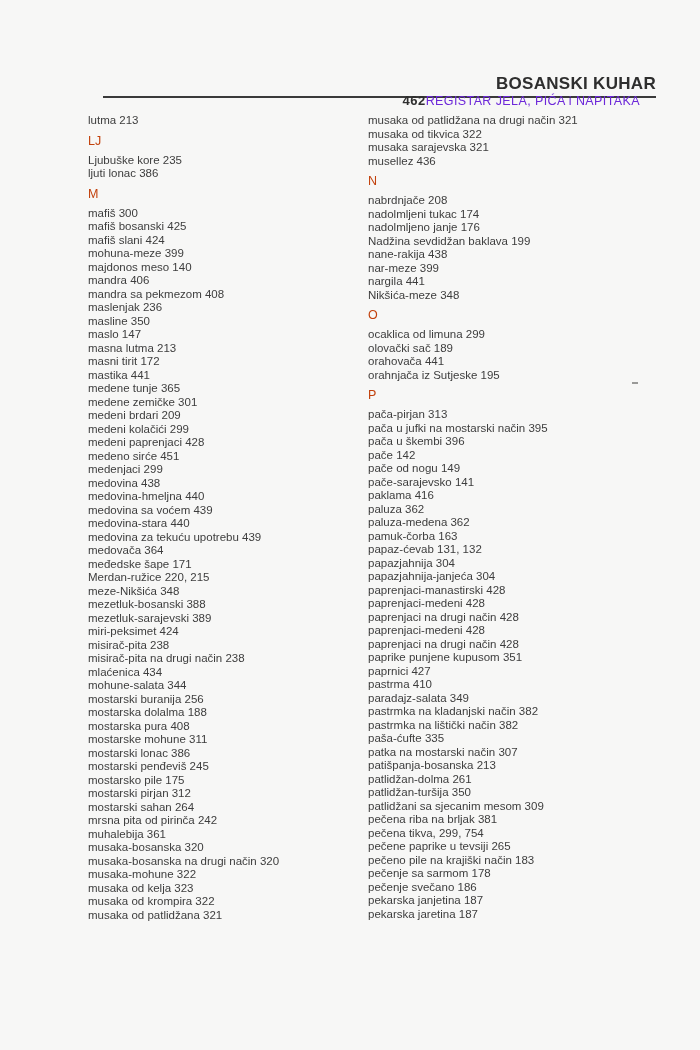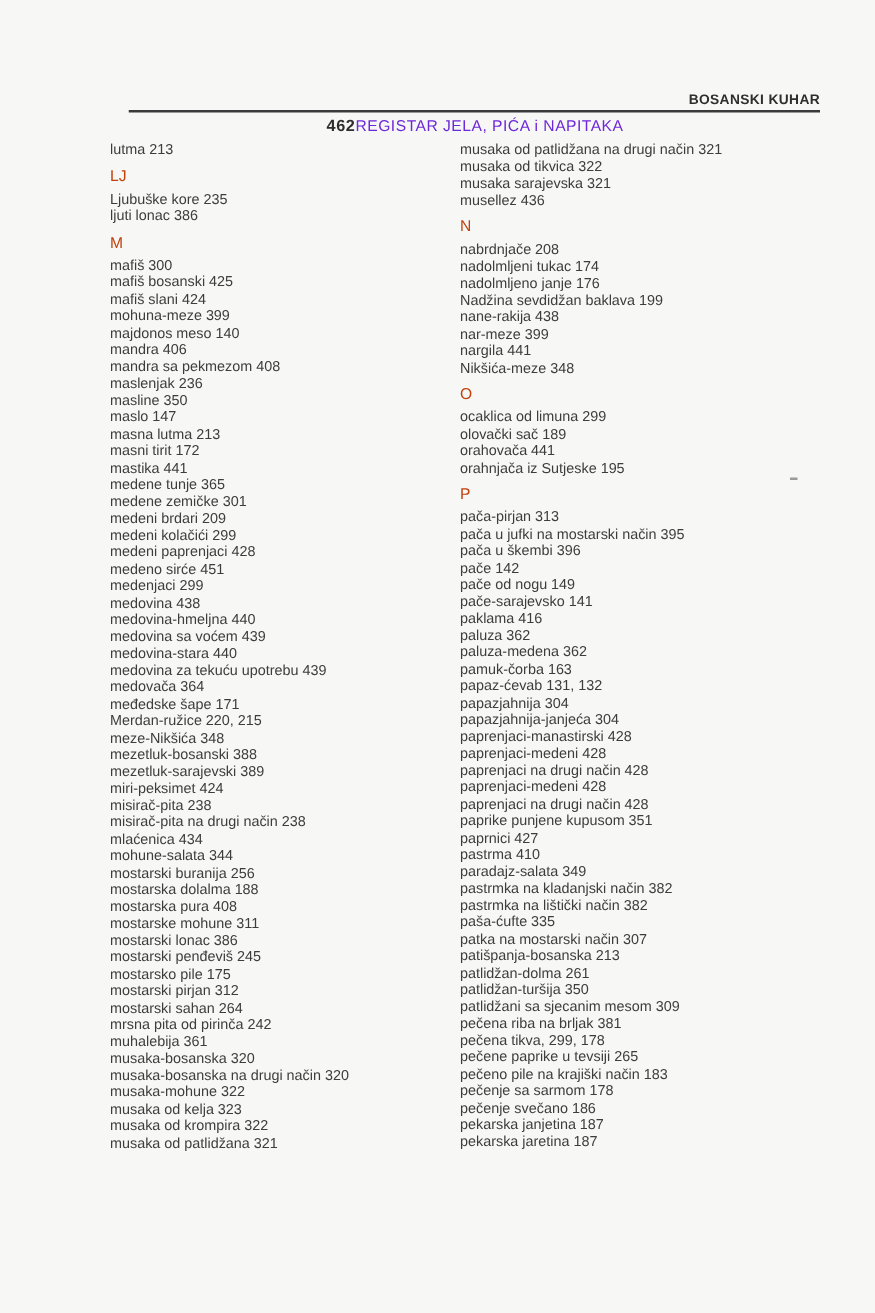--- a/index.html
+++ b/index.html
@@ -21,32 +21,32 @@
   }
   
   .running-head {
     position: absolute;
     top: 74px;
     left: 103px;
     width: 553px;
     text-align: right;
     border-bottom: 2px solid #3a3a3a;
     padding-bottom: 2px;
-    font-size: 11px;
+    font-size: 17px;
     font-weight: bold;
     letter-spacing: 0.3px;
     color: #2e2e2e;
   }
   .header-row {
     position: absolute;
     top: 93px;
-    left: 96px;
+    left: 72px;
     width: 568px;
     display: flex;
-    justify-content: center;
+    justify-content: flex-end;
     align-items: baseline;
   }
   .page-number {
     font-size: 13px;
     font-weight: bold;
     color: #2e2e2e;
     letter-spacing: 0.5px;
   }
   .register-title {
     font-size: 12.5px;
@@ -205,21 +205,21 @@
         <div class="entry">paradajz-salata 349</div>
         <div class="entry">pastrmka na kladanjski način 382</div>
         <div class="entry">pastrmka na lištički način 382</div>
         <div class="entry">paša-ćufte 335</div>
         <div class="entry">patka na mostarski način 307</div>
         <div class="entry">patišpanja-bosanska 213</div>
         <div class="entry">patlidžan-dolma 261</div>
         <div class="entry">patlidžan-turšija 350</div>
         <div class="entry">patlidžani sa sjecanim mesom 309</div>
         <div class="entry">pečena riba na brljak 381</div>
-        <div class="entry">pečena tikva, 299, 178</div>
+        <div class="entry">pečena tikva, 299, 754</div>
         <div class="entry">pečene paprike u tevsiji 265</div>
         <div class="entry">pečeno pile na krajiški način 183</div>
         <div class="entry">pečenje sa sarmom 178</div>
         <div class="entry">pečenje svečano 186</div>
         <div class="entry">pekarska janjetina 187</div>
         <div class="entry">pekarska jaretina 187</div>
       </div>
   </div>
 
   <div class="scan-dash"></div>

